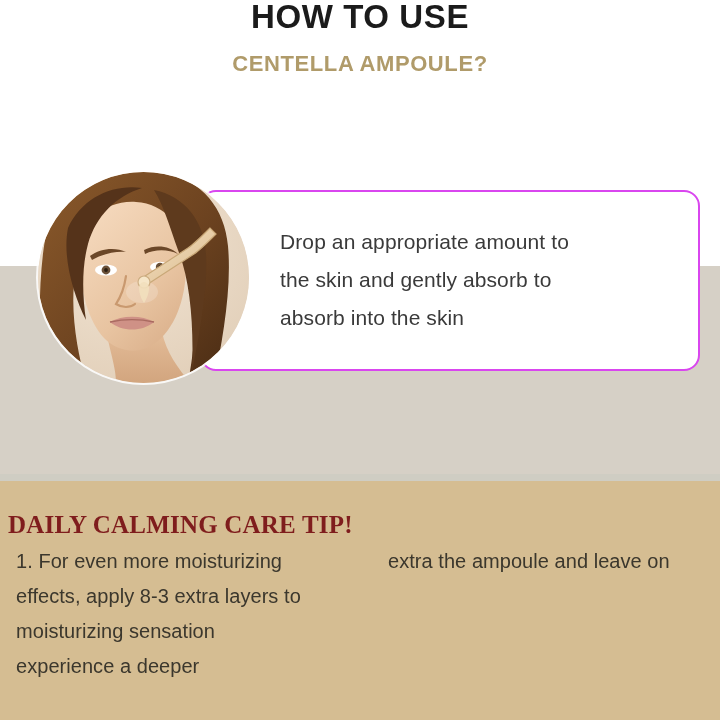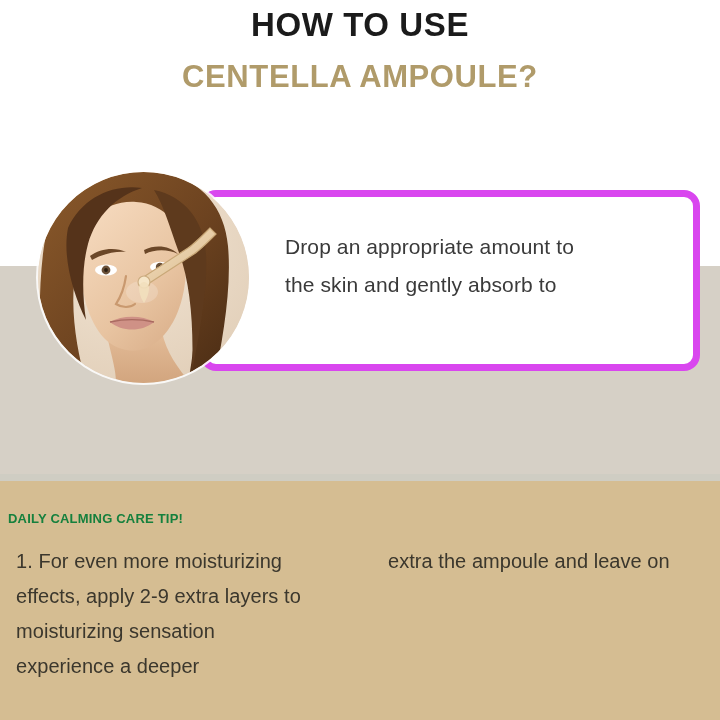--- a/index.html
+++ b/index.html
@@ -55,41 +55,40 @@
     text-align: center;
     z-index: 6;
   }
   .heading-line1 {
     display: block;
     font-size: 33px;
     font-weight: 700;
     letter-spacing: 0.6px;
     color: #1b1b1b;
     line-height: 1;
-    padding-top: 8px;
   }
   .heading-line2 {
     display: block;
-    font-size: 31px;
+    font-size: 22px;
     font-weight: 700;
     letter-spacing: 0.6px;
     color: #b09b6a;
     line-height: 1;
     padding-top: 20px;
   }
 
   
   .info-card {
     position: absolute;
     left: 200px;
     top: 190px;
     width: 500px;
     height: 181px;
     background: #ffffff;
-    border: 7px solid #d946ef;
+    border: 2px solid #d946ef;
     border-radius: 16px;
     box-sizing: border-box;
     z-index: 3;
   }
   .info-card-text {
     position: absolute;
     left: 78px;
     top: 31px;
     width: 400px;
     font-size: 21px;
@@ -123,24 +122,25 @@
     left: 0;
     top: 481px;
     width: 720px;
     height: 239px;
     z-index: 4;
   }
   .tip-heading {
     position: absolute;
     left: 8px;
     top: 30px;
-    font-size: 13px;
+    font-size: 25px;
     font-weight: 700;
     letter-spacing: 0.2px;
-    color: #15803d;
+    color: #7f1d1d;
+    font-family: Liberation Serif, serif;
   }
   .tip-cols {
     position: absolute;
     left: 8px;
     top: 63px;
     width: 720px;
     display: flex;
     gap: 0px;
   }
   .tip-col {
@@ -174,20 +174,21 @@
 
   <div class="heading">
     <span class="heading-line1">HOW TO USE</span>
     <span class="heading-line2">CENTELLA AMPOULE?</span>
   </div>
 
   <div class="info-card">
     <div class="info-card-text">
       <span class="tip-line">Drop an appropriate amount to</span>
       <span class="tip-line">the skin and gently absorb to</span>
+      <span class="tip-line">absorb into the skin</span>
     </div>
   </div>
 
   <div class="photo-circle">
     <svg class="photo-svg" viewBox="0 0 211 211">
       <defs>
         <radialGradient id="bgGrad" cx="40%" cy="30%" r="85%">
           <stop offset="0%" stop-color="#f3e6d6"></stop>
           <stop offset="100%" stop-color="#e0cdb6"></stop>
         </radialGradient>
@@ -251,21 +252,21 @@
         </g>
       </g>
     </svg>
   </div>
 
   <div class="tip-block">
     <div class="tip-heading">DAILY CALMING CARE TIP!</div>
     <div class="tip-cols">
       <div class="tip-col tip-col-left">
         <span class="tip-line">1. For even more moisturizing</span>
-        <span class="tip-line">effects, apply 2-9 extra layers to</span>
+        <span class="tip-line">effects, apply 8-3 extra layers to</span>
         <span class="tip-line">moisturizing sensation</span>
         <span class="tip-line">experience a deeper</span>
       </div>
       <div class="tip-col tip-col-right">
         <span class="tip-line">extra the ampoule and leave on</span>
       </div>
     </div>
   </div>
 
 </div>

